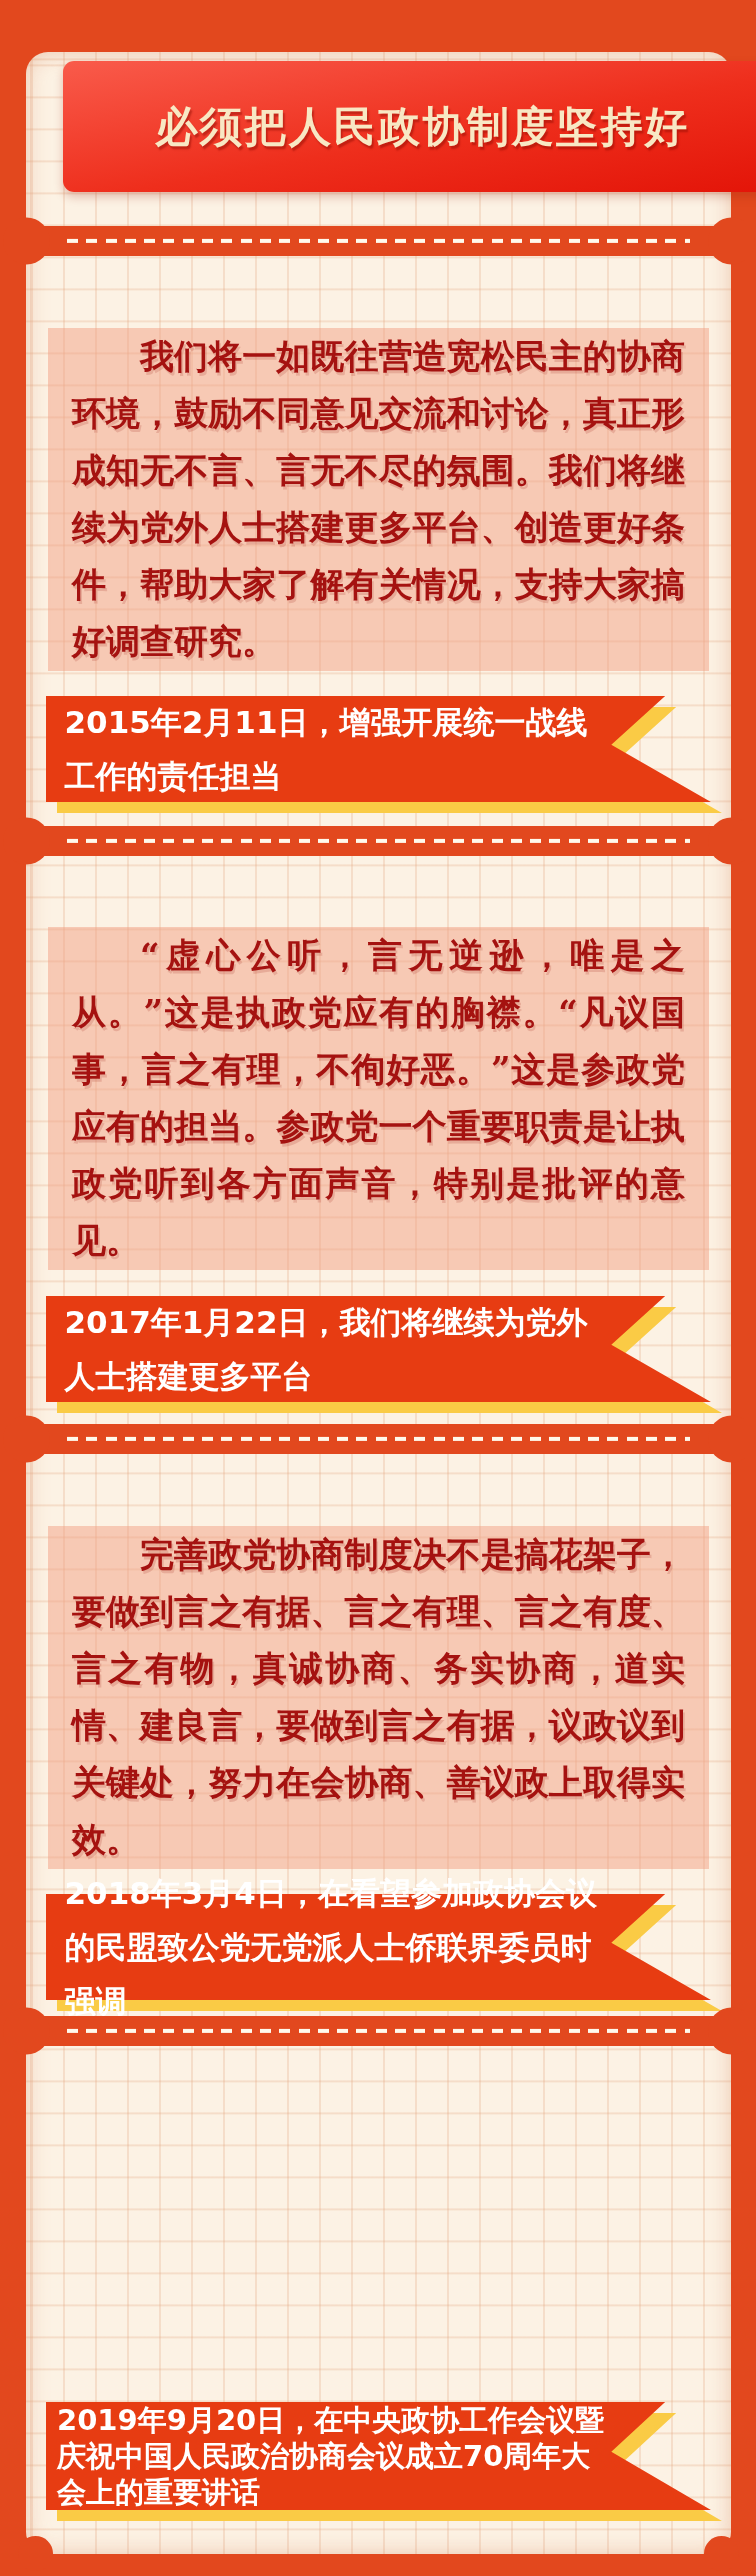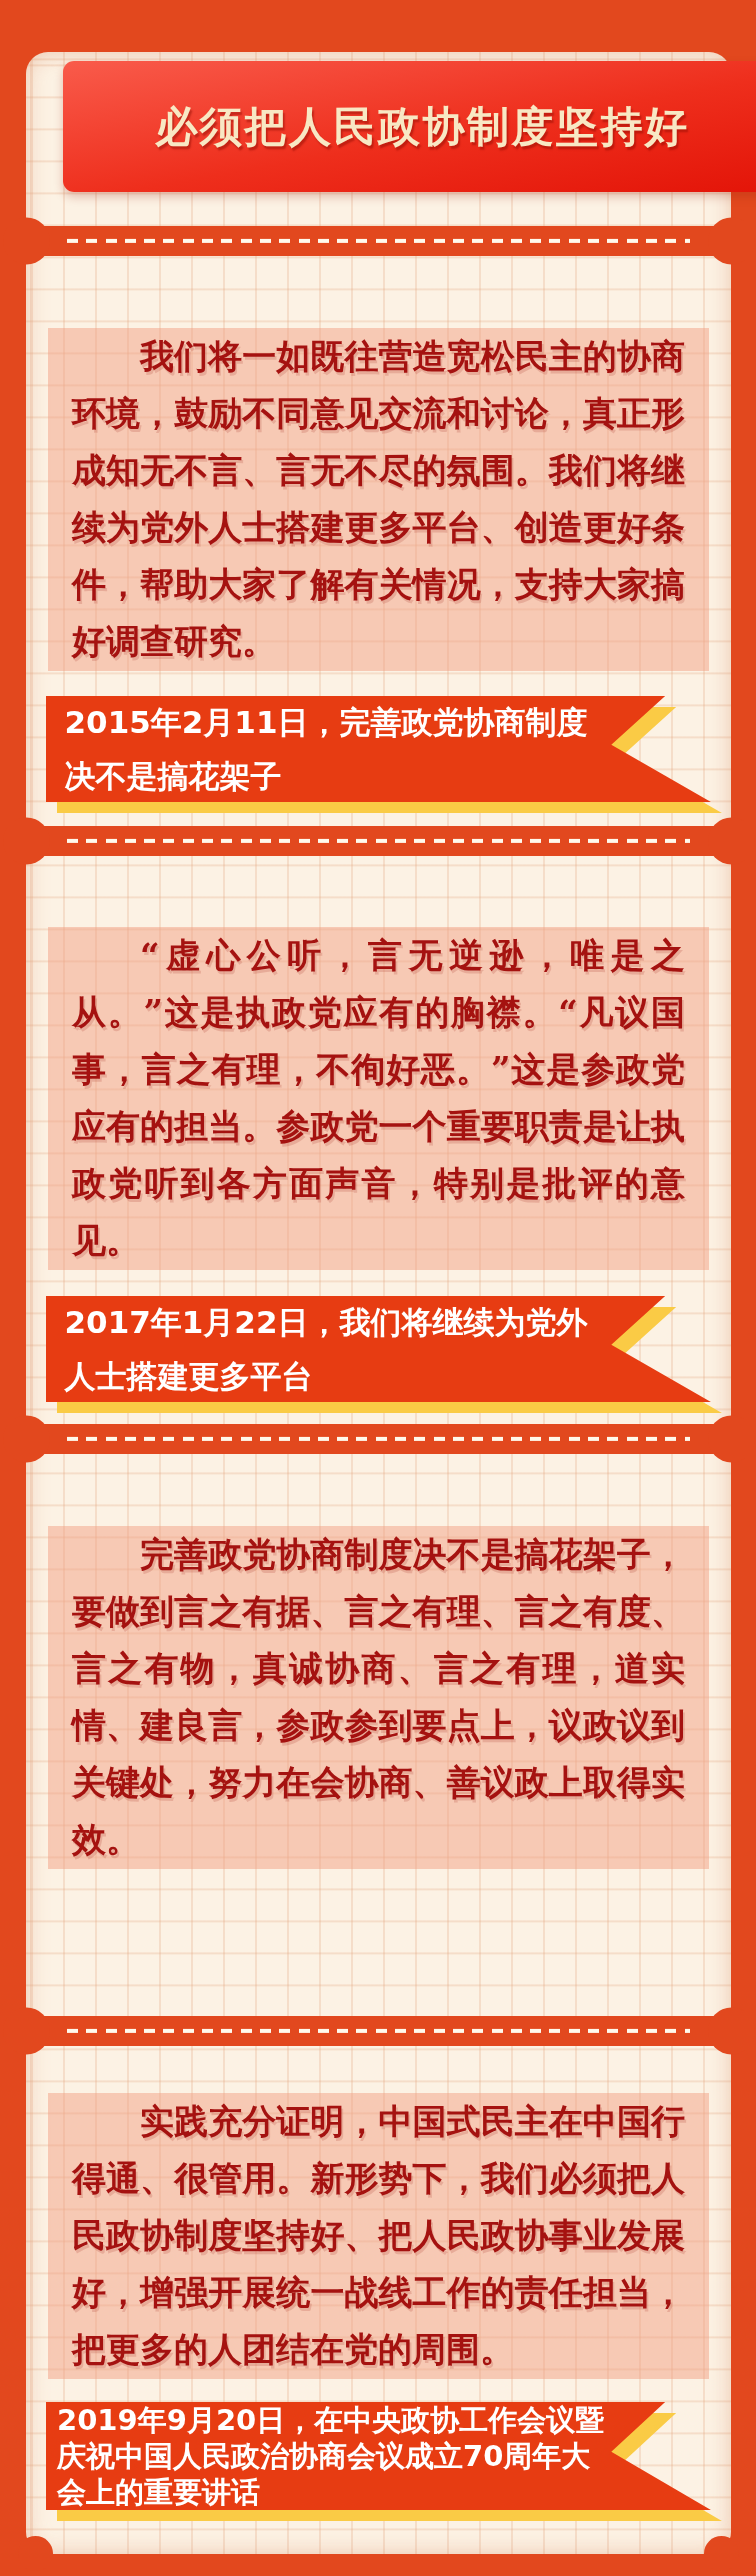--- a/index.html
+++ b/index.html
@@ -117,39 +117,41 @@
   <div class="sep" style="top:2016px">
       <div class="dash"></div>
     </div>
 
   <div class="quote-box" style="top:328px;height:343px">
     <p class="quote-text">我们将一如既往营造宽松民主的协商环境，鼓励不同意见交流和讨论，真正形成知无不言、言无不尽的氛围。我们将继续为党外人士搭建更多平台、创造更好条件，帮助大家了解有关情况，支持大家搞好调查研究。</p>
   </div>
   <div class="ribbon" style="top:696px;height:106px">
     <div class="ribbon-shadow"></div>
     <div class="ribbon-body"></div>
-    <div class="ribbon-text">2015年2月11日，完善政党协商制度决不是搞花架子</div>
+    <div class="ribbon-text">2015年2月11日，增强开展统一战线工作的责任担当</div>
   </div>
 
   <div class="quote-box" style="top:927px;height:343px">
     <p class="quote-text">“虚心公听，言无逆逊，唯是之从。”这是执政党应有的胸襟。“凡议国事，言之有理，不徇好恶。”这是参政党应有的担当。参政党一个重要职责是让执政党听到各方面声音，特别是批评的意见。</p>
   </div>
   <div class="ribbon" style="top:1296px;height:106px">
     <div class="ribbon-shadow"></div>
     <div class="ribbon-body"></div>
     <div class="ribbon-text">2017年1月22日，我们将继续为党外人士搭建更多平台</div>
   </div>
 
   <div class="quote-box" style="top:1526px;height:343px">
-    <p class="quote-text">完善政党协商制度决不是搞花架子，要做到言之有据、言之有理、言之有度、言之有物，真诚协商、言之有理，道实情、建良言，参政参到要点上，议政议到关键处，努力在会协商、善议政上取得实效。</p>
+    <p class="quote-text">完善政党协商制度决不是搞花架子，要做到言之有据、言之有理、言之有度、言之有物，真诚协商、务实协商，道实情、建良言，要做到言之有据，议政议到关键处，努力在会协商、善议政上取得实效。</p>
+  </div>
+  <div class="ribbon" style="top:1894px;height:106px">
+    <div class="ribbon-shadow"></div>
+    <div class="ribbon-body"></div>
+    <div class="ribbon-text">2018年3月4日，在看望参加政协会议的民盟致公党无党派人士侨联界委员时强调</div>
   </div>
 
-  <div class="quote-box" style="top:2093px;height:286px">
-    <p class="quote-text">实践充分证明，中国式民主在中国行得通、很管用。新形势下，我们必须把人民政协制度坚持好、把人民政协事业发展好，增强开展统一战线工作的责任担当，把更多的人团结在党的周围。</p>
-  </div>
   <div class="ribbon" style="top:2402px;height:108px">
     <div class="ribbon-shadow"></div>
     <div class="ribbon-body"></div>
     <div class="ribbon-text compact">2019年9月20日，在中央政协工作会议暨庆祝中国人民政治协商会议成立70周年大会上的重要讲话</div>
   </div>
 
   <div class="bottom-notch left"></div>
   <div class="bottom-notch right"></div>
 
 </div>

